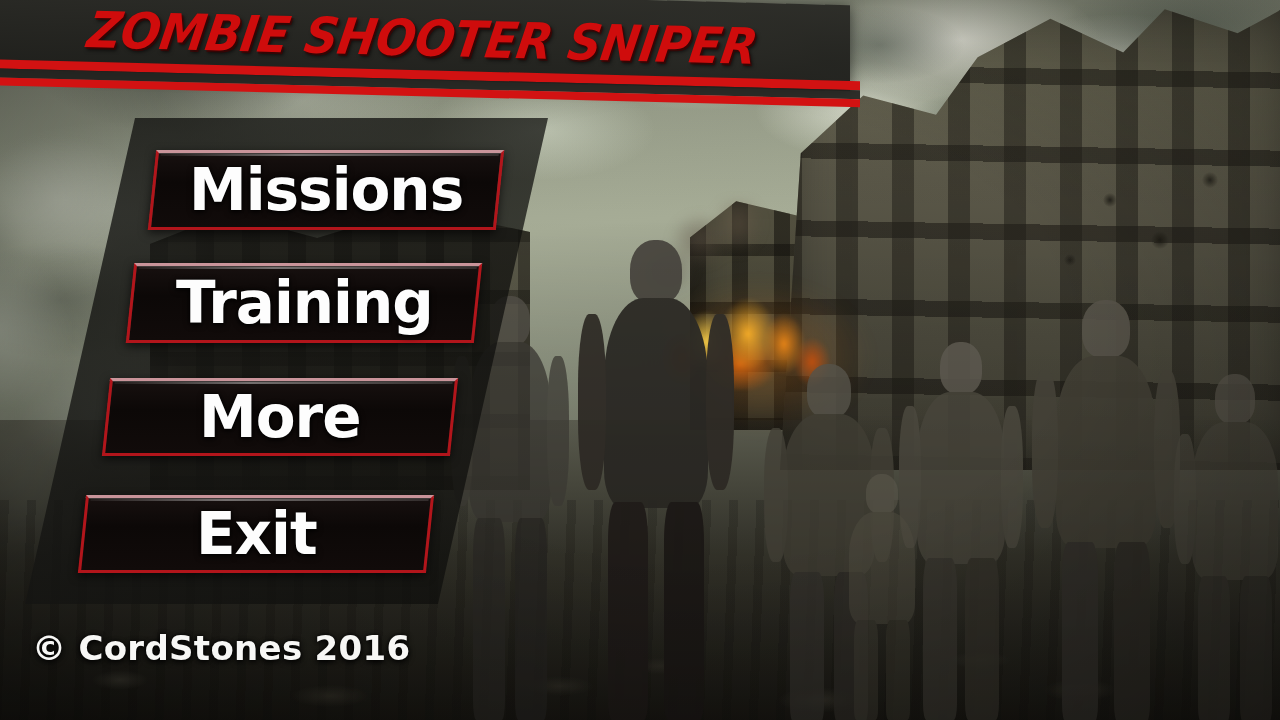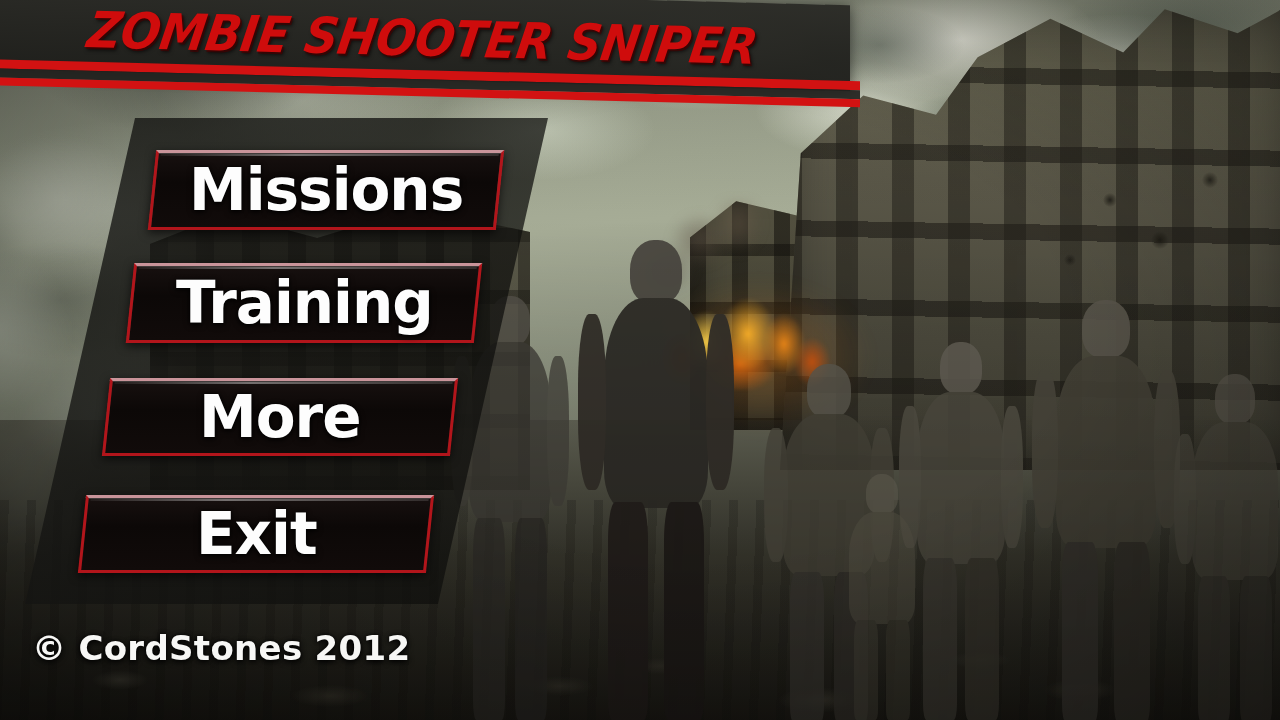--- a/index.html
+++ b/index.html
@@ -375,15 +375,15 @@
     <div class="btn" id="btn-more">
       <span>More</span>
     </div>
 
     <div class="btn" id="btn-exit">
       <span>Exit</span>
     </div>
 
   </div>
 
-  <div class="copyright">© CordStones 2012</div>
+  <div class="copyright">© CordStones 2016</div>
 
 </div>
 
 </body></html>

